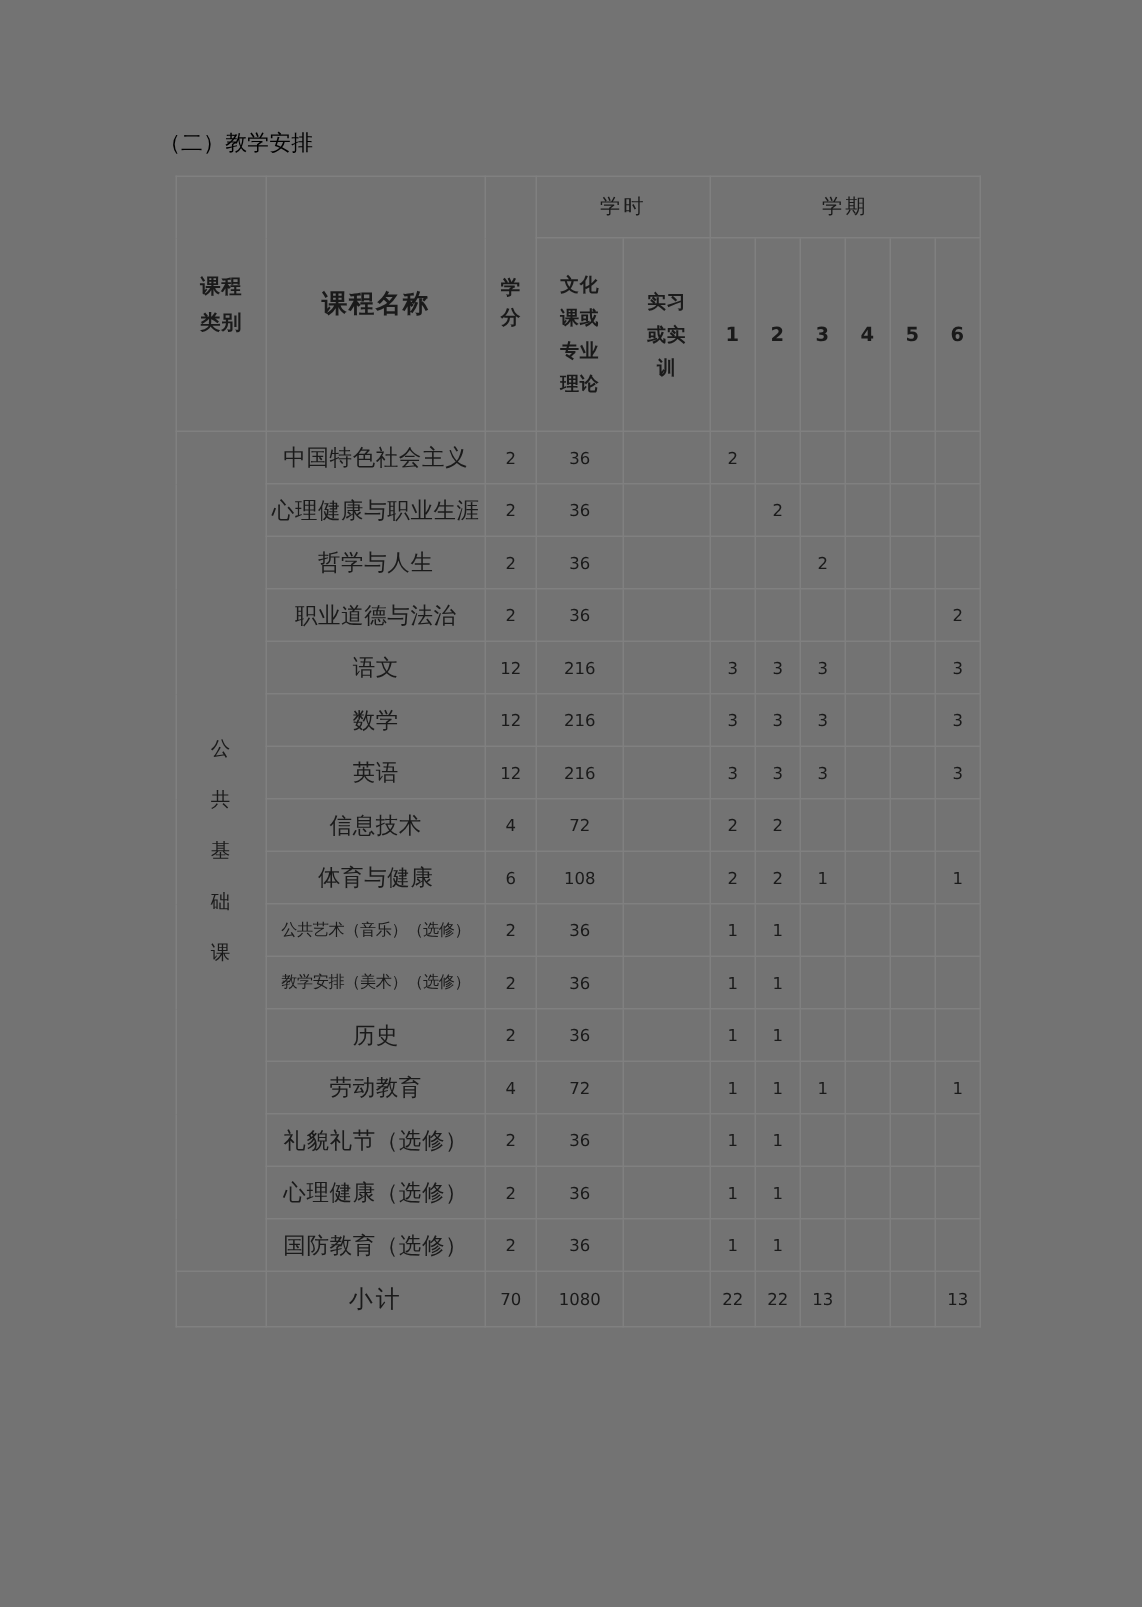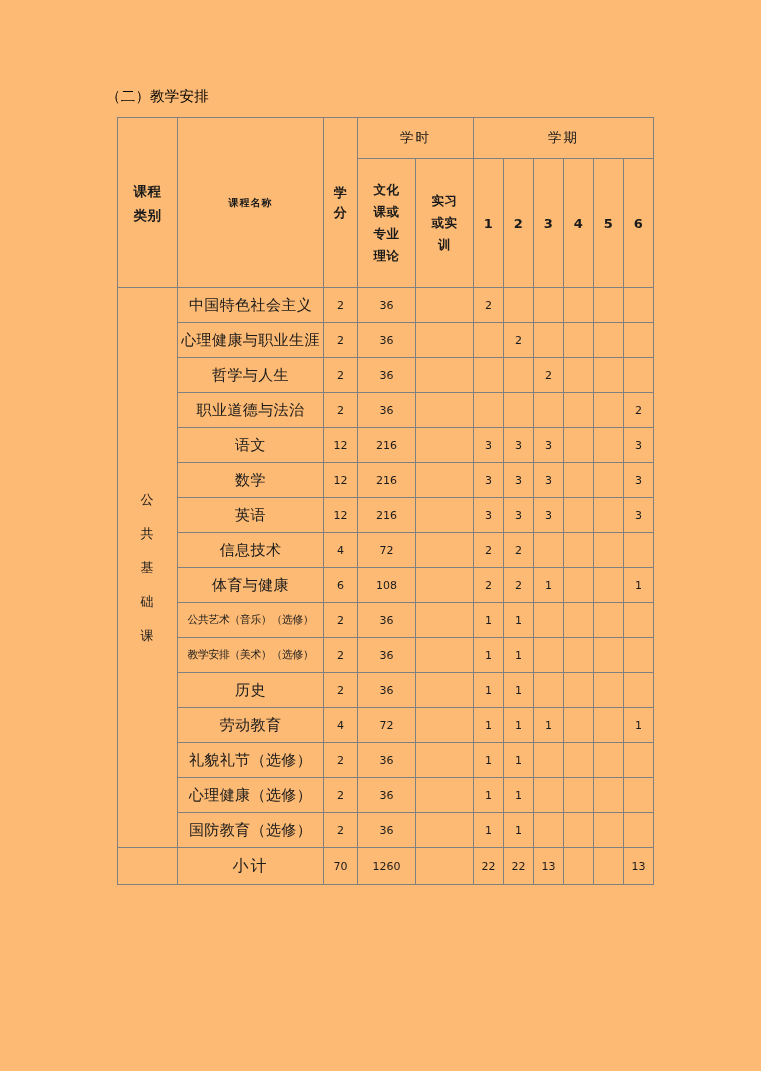--- a/index.html
+++ b/index.html
@@ -16,21 +16,21 @@
     color: #000000;
     -webkit-font-smoothing: antialiased;
   }
 
   .page {
     position: absolute;
     left: 0;
     top: 0;
     width: 761px;
     height: 1071px;
-    background: #fdba74;
+    background: #737373;
     overflow: hidden;
   }
 
   .section-heading {
     position: absolute;
     left: 106px;
     top: 86px;
     font-size: 14.5px;
     line-height: 20px;
     letter-spacing: 0.2px;
@@ -79,21 +79,21 @@
     letter-spacing: 0.5px;
   }
   .hd-cat {
     height: 168px;
     line-height: 24px;
     font-size: 13.5px;
     font-weight: bold;
   }
   .hd-cat span { display: block; }
   .hd-name {
-    font-size: 10px;
+    font-size: 17px;
     font-weight: bold;
     letter-spacing: 1px;
   }
   .hd-credit {
     font-size: 13px;
     font-weight: bold;
     line-height: 20px;
   }
   .hd-credit span { display: block; }
   .hd-span-top {
@@ -404,21 +404,21 @@
             <td class="sem">1</td>
             <td class="sem"></td>
             <td class="sem"></td>
             <td class="sem"></td>
             <td class="sem"></td>
           </tr>
           <tr class="subtotal">
             <td></td>
             <td class="cname">小计</td>
             <td class="num">70</td>
-            <td class="num">1260</td>
+            <td class="num">1080</td>
             <td class="num"></td>
             <td class="sem">22</td>
             <td class="sem">22</td>
             <td class="sem">13</td>
             <td class="sem"></td>
             <td class="sem"></td>
             <td class="sem">13</td>
           </tr>
         </tbody>
     </table>

